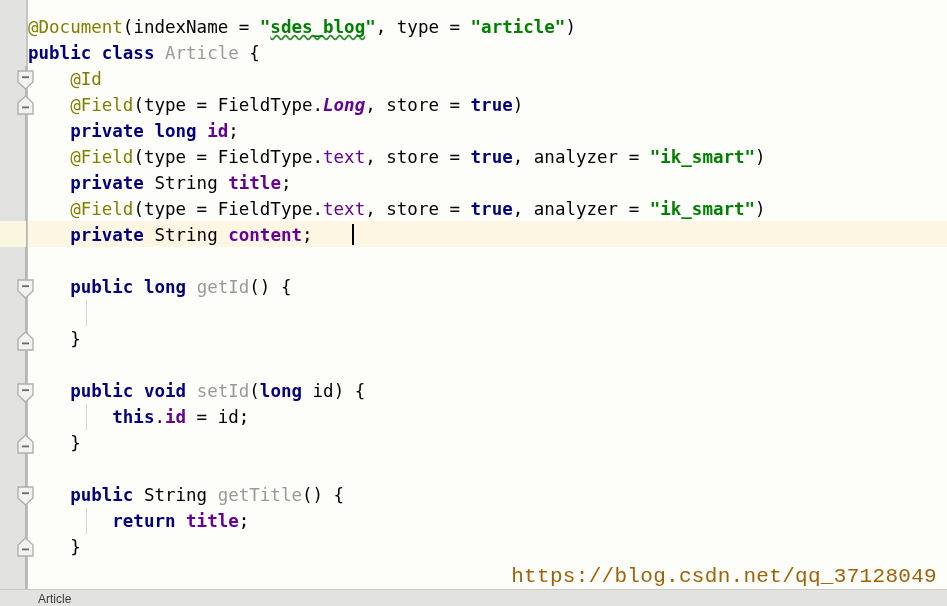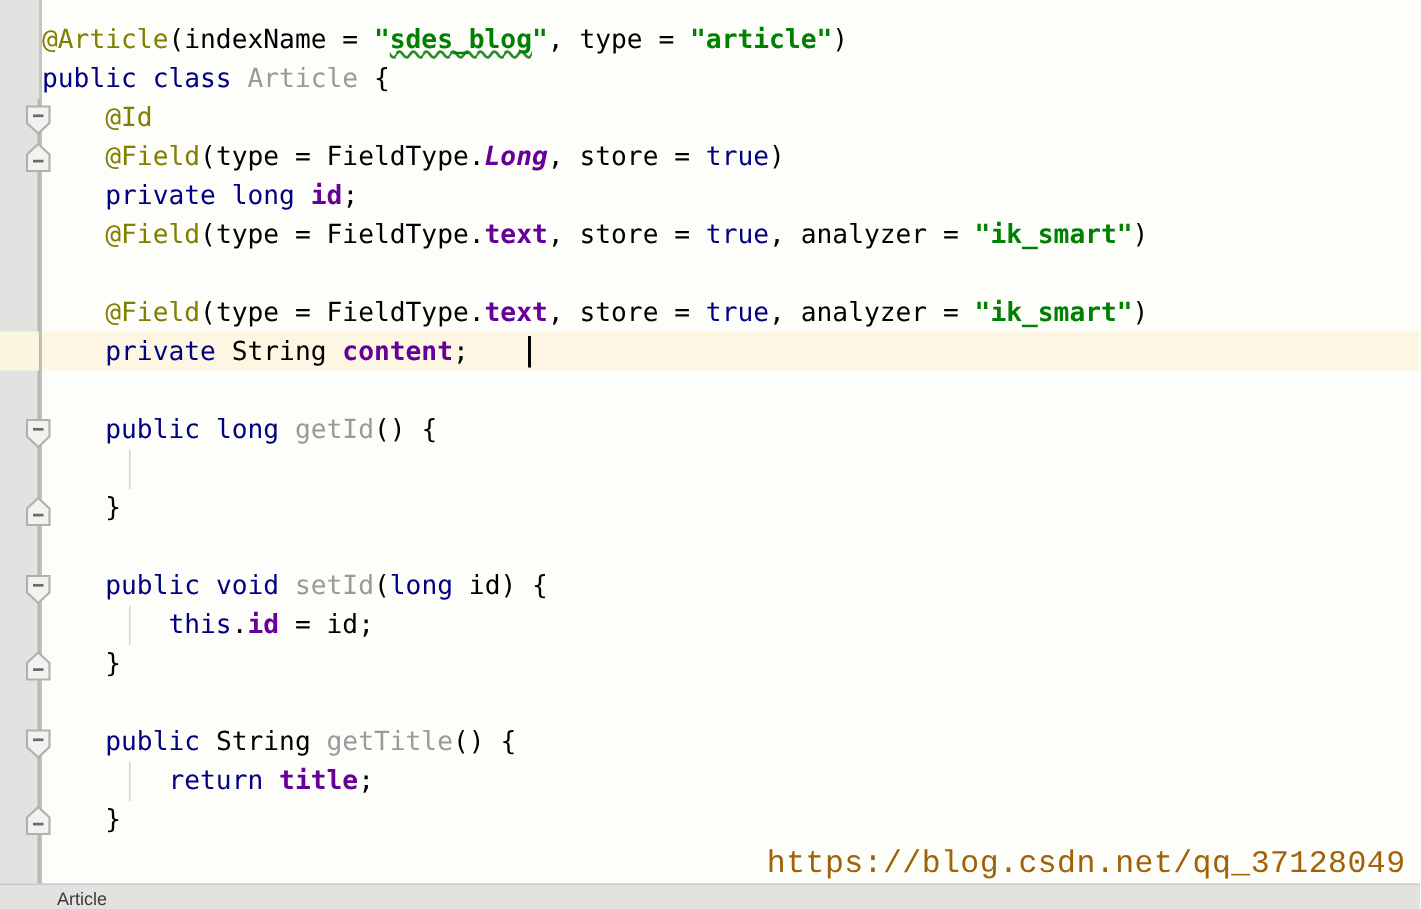--- a/index.html
+++ b/index.html
@@ -81,28 +81,28 @@
   #current-line-hl-gutter {
     position: absolute;
     left: 0;
     width: 26px;
     height: 26px;
     background: #fbf6e0;
     z-index: 5;
   }
 
   
-  .kw       { color: #000080; font-weight: normal; }
+  .kw       { color: #000080; font-weight: bold; }
   .anno     { color: #808000; }
   .str      { color: #008000; font-weight: bold; }
   .plain    { color: #000000; }
   .cls-gray { color: #9a9a9a; }
   .field    { color: #660099; font-weight: bold; }
   .static-f { color: #660099; font-style: italic; font-weight: bold; }
-  .enum-c   { color: #660099; font-weight: bold; }
+  .enum-c   { color: #660099; font-weight: normal; }
   .param    { color: #000000; }
   .typo {
     text-decoration: underline wavy #2e8b2e;
     text-decoration-skip-ink: none;
   }
 
   
   .indent-guide {
     position: absolute;
     width: 1px;
@@ -157,32 +157,33 @@
 </style>
 </head>
 <body>
 
 <div id="app">
 
   <div id="current-line-hl" style="top:221px;"></div>
 
   <div id="editor">
 
-    <div class="line" style="top:14px;"><span class="anno">@Article</span><span class="plain">(</span><span class="plain">indexName</span><span class="plain"> = </span><span class="str">"<span class="typo">sdes_blog</span>"</span><span class="plain">, </span><span class="plain">type</span><span class="plain"> = </span><span class="str">"article"</span><span class="plain">)</span></div>
+    <div class="line" style="top:14px;"><span class="anno">@Document</span><span class="plain">(</span><span class="plain">indexName</span><span class="plain"> = </span><span class="str">"<span class="typo">sdes_blog</span>"</span><span class="plain">, </span><span class="plain">type</span><span class="plain"> = </span><span class="str">"article"</span><span class="plain">)</span></div>
 
     <div class="line" style="top:40px;"><span class="kw">public</span><span class="plain"> </span><span class="kw">class</span><span class="plain"> </span><span class="cls-gray">Article</span><span class="plain"> {</span></div>
 
     <div class="line" style="top:66px;text-align:right;"><span class="plain">    </span><span class="anno">@Id</span></div>
 
     <div class="line" style="top:92px;"><span class="plain">    </span><span class="anno">@Field</span><span class="plain">(</span><span class="plain">type</span><span class="plain"> = </span><span class="plain">FieldType.</span><span class="static-f">Long</span><span class="plain">, </span><span class="plain">store</span><span class="plain"> = </span><span class="kw">true</span><span class="plain">)</span></div>
 
     <div class="line" style="top:118px;"><span class="plain">    </span><span class="kw">private</span><span class="plain"> </span><span class="kw">long</span><span class="plain"> </span><span class="field">id</span><span class="plain">;</span></div>
 
     <div class="line" style="top:144px;"><span class="plain">    </span><span class="anno">@Field</span><span class="plain">(</span><span class="plain">type</span><span class="plain"> = </span><span class="plain">FieldType.</span><span class="enum-c">text</span><span class="plain">, </span><span class="plain">store</span><span class="plain"> = </span><span class="kw">true</span><span class="plain">, </span><span class="plain">analyzer</span><span class="plain"> = </span><span class="str">"ik_smart"</span><span class="plain">)</span></div>
 
+    <div class="line" style="top:170px;"><span class="plain">    </span><span class="kw">private</span><span class="plain"> </span><span class="plain">String</span><span class="plain"> </span><span class="field">title</span><span class="plain">;</span></div>
 
     <div class="line" style="top:196px;"><span class="plain">    </span><span class="anno">@Field</span><span class="plain">(</span><span class="plain">type</span><span class="plain"> = </span><span class="plain">FieldType.</span><span class="enum-c">text</span><span class="plain">, </span><span class="plain">store</span><span class="plain"> = </span><span class="kw">true</span><span class="plain">, </span><span class="plain">analyzer</span><span class="plain"> = </span><span class="str">"ik_smart"</span><span class="plain">)</span></div>
 
     <div class="line" style="top:222px;"><span class="plain">    </span><span class="kw">private</span><span class="plain"> </span><span class="plain">String</span><span class="plain"> </span><span class="field">content</span><span class="plain">;</span></div>
 
     <div class="line" style="top:274px;"><span class="plain">    </span><span class="kw">public</span><span class="plain"> </span><span class="kw">long</span><span class="plain"> </span><span class="cls-gray">getId</span><span class="plain">() {</span></div>
 
 
     <div class="line" style="top:326px;"><span class="plain">    }</span></div>
 

